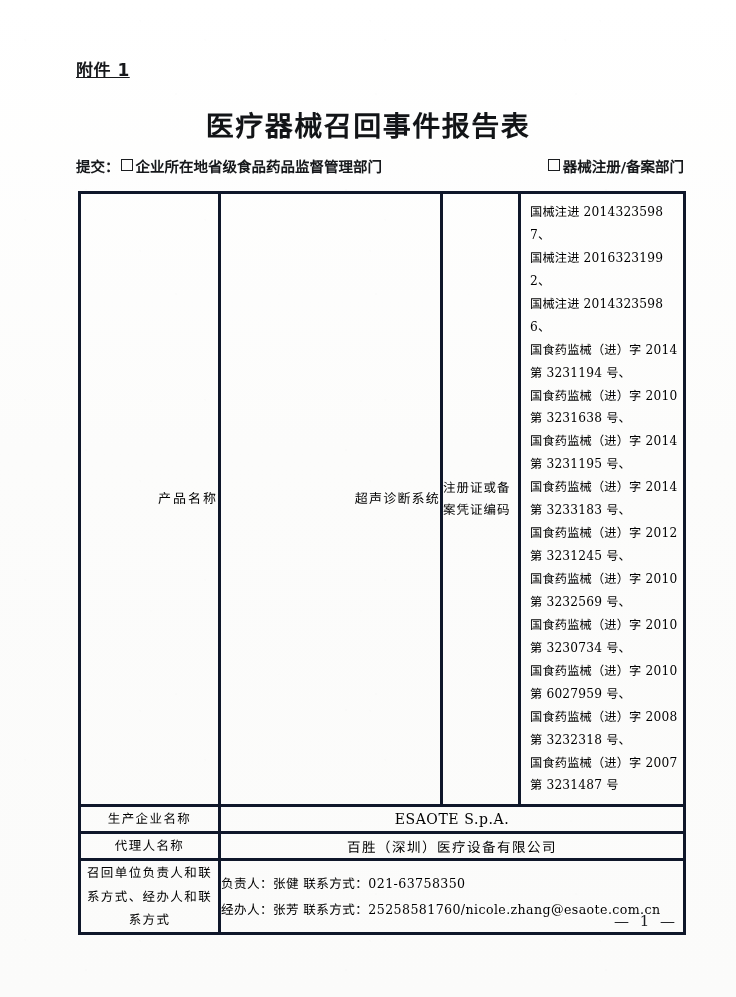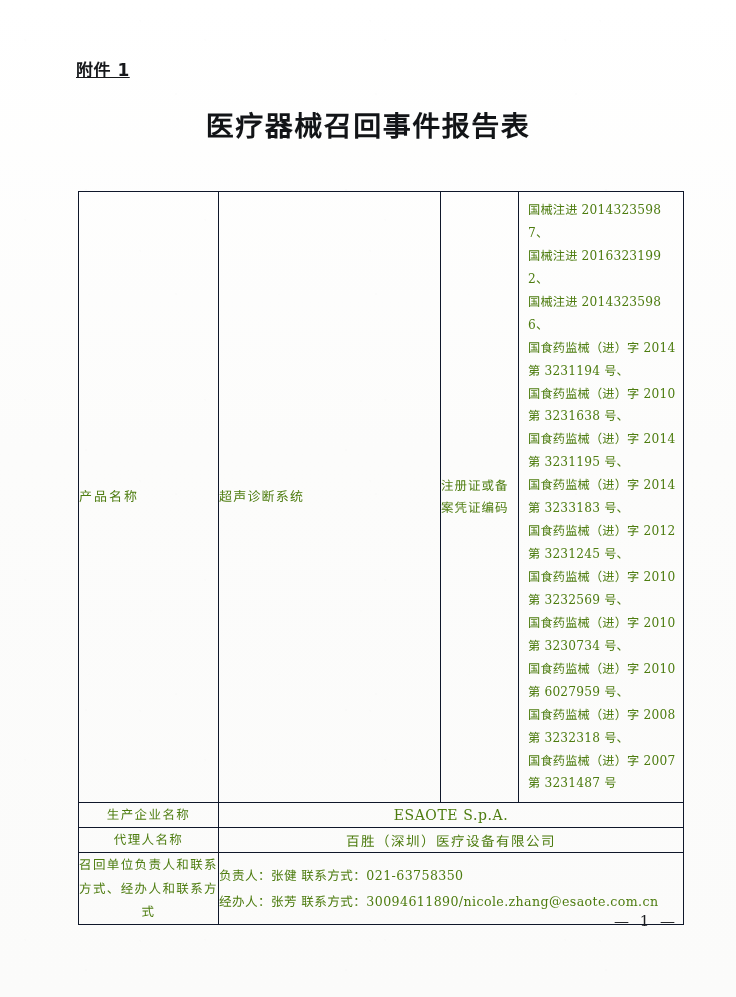--- a/index.html
+++ b/index.html
@@ -104,30 +104,30 @@
   .form-table {
     position: absolute;
     left: 78px;
     top: 191px;
     width: 605px;
     border-collapse: collapse;
     table-layout: fixed;
     font-family: "DejaVu Serif", "Liberation Serif", serif;
   }
   .form-table td {
-    border: 1px solid #0f172a;
+    border: 3px solid #0f172a;
     vertical-align: middle;
     padding: 0;
-    color: #4d7c0f;
+    color: #000000;
   }
   .cell-label,
   .cell-value {
     font-size: 13px;
     letter-spacing: 1.2px;
-    text-align: left;
+    text-align: right;
     padding: 8px 6px;
     line-height: 1.85;
   }
   .cell-label {
     letter-spacing: 2px;
   }
   .col-name-label  { width: 140px; }
   .col-name-value  { width: 222px; }
   .col-reg-label   { width: 78px;  }
   .col-reg-value   { width: 165px; }
@@ -200,20 +200,31 @@
 
 <div class="scan-surface"></div>
 <div class="scan-noise"></div>
 
 <div class="page">
 
   <div class="attachment-label">附件 1</div>
 
   <div class="doc-title">医疗器械召回事件报告表</div>
 
+  <div class="submit-row">
+    <div class="submit-left">
+      <span>提交：</span>
+      <span class="checkbox-glyph"></span>
+      <span>企业所在地省级食品药品监督管理部门</span>
+    </div>
+    <div class="submit-right">
+      <span class="checkbox-glyph"></span>
+      <span>器械注册/备案部门</span>
+    </div>
+  </div>
 
   <table class="form-table">
     <colgroup>
       <col class="col-name-label">
       <col class="col-name-value">
       <col class="col-reg-label">
       <col class="col-reg-value">
     </colgroup>
     <tbody>
       <tr>
@@ -244,21 +255,21 @@
       </tr>
       <tr>
         <td class="tall-label">代理人名称</td>
         <td class="wide-value" colspan="3">百胜（深圳）医疗设备有限公司</td>
       </tr>
       <tr>
         <td class="tall-label">召回单位负责人和联系方式、经办人和联系方式</td>
         <td class="contact-cell" colspan="3">
           <div id="contact-lines">
               <div class="contact-line">负责人：张健  联系方式：021-63758350</div>
-              <div class="contact-line">经办人：张芳  联系方式：30094611890/nicole.zhang@esaote.com.cn</div>
+              <div class="contact-line">经办人：张芳  联系方式：25258581760/nicole.zhang@esaote.com.cn</div>
             </div>
         </td>
       </tr>
     </tbody>
   </table>
 
   <div class="page-footer">— 1 —</div>
 
 </div>
 

